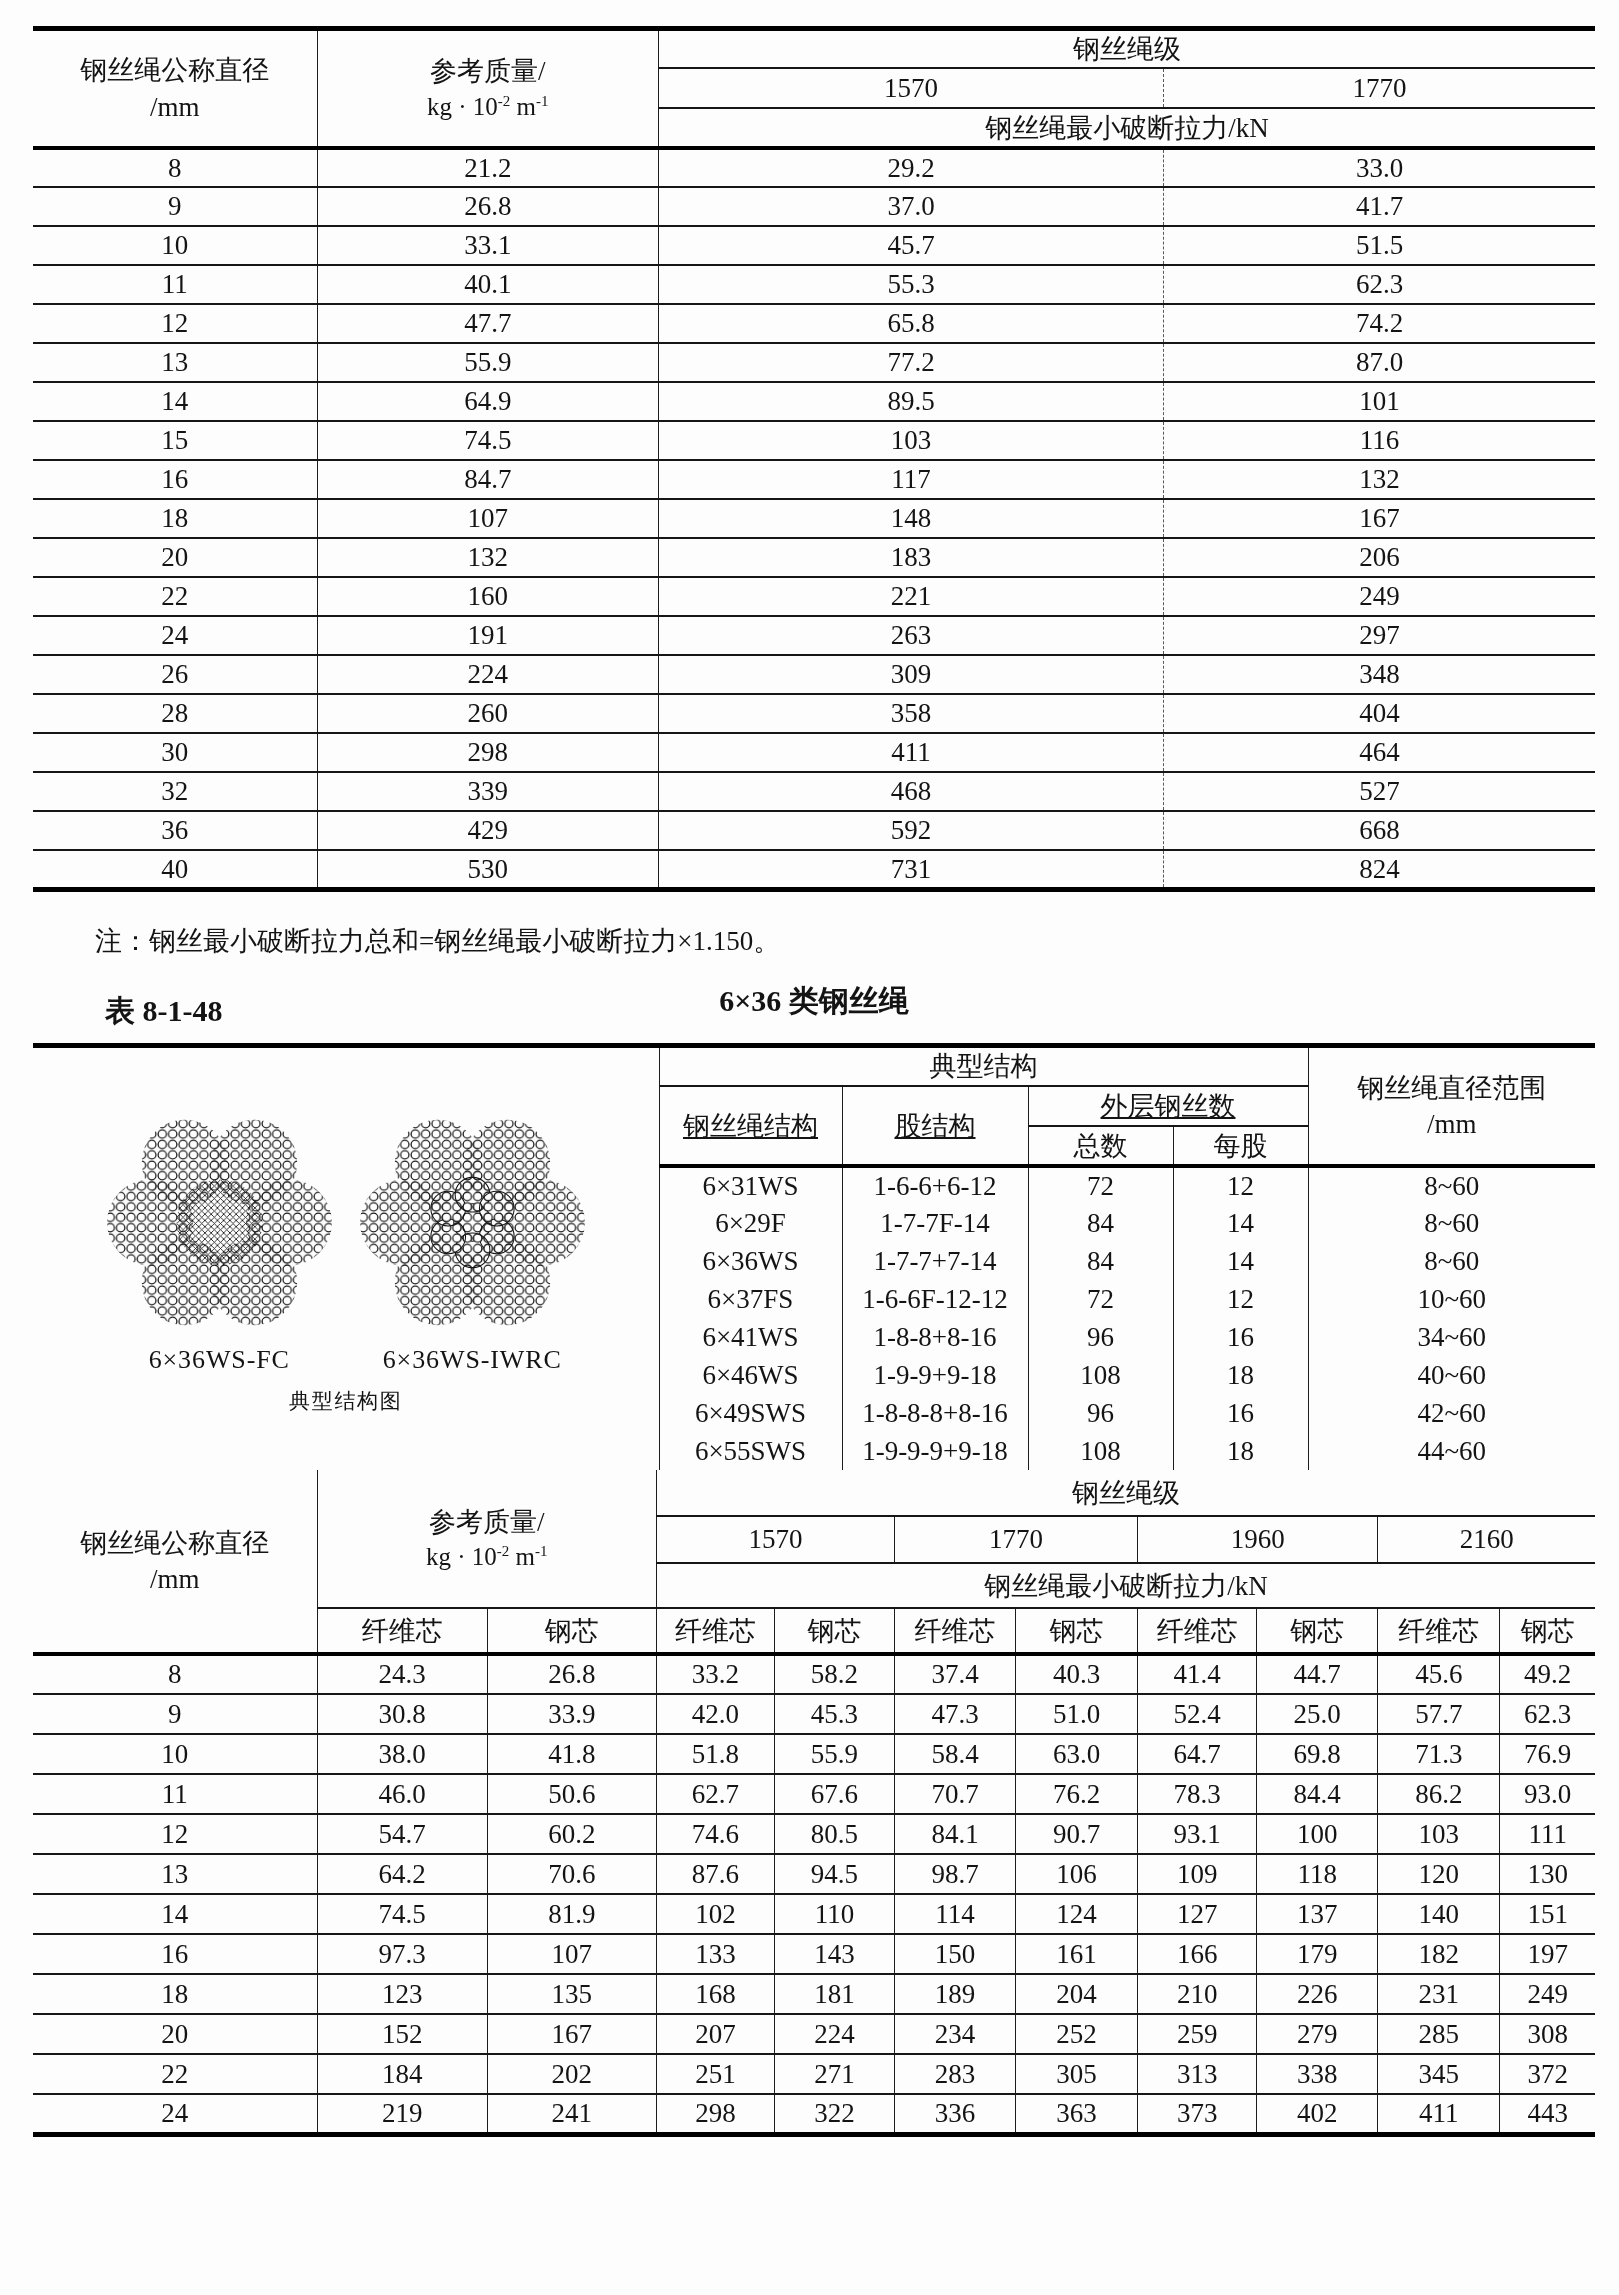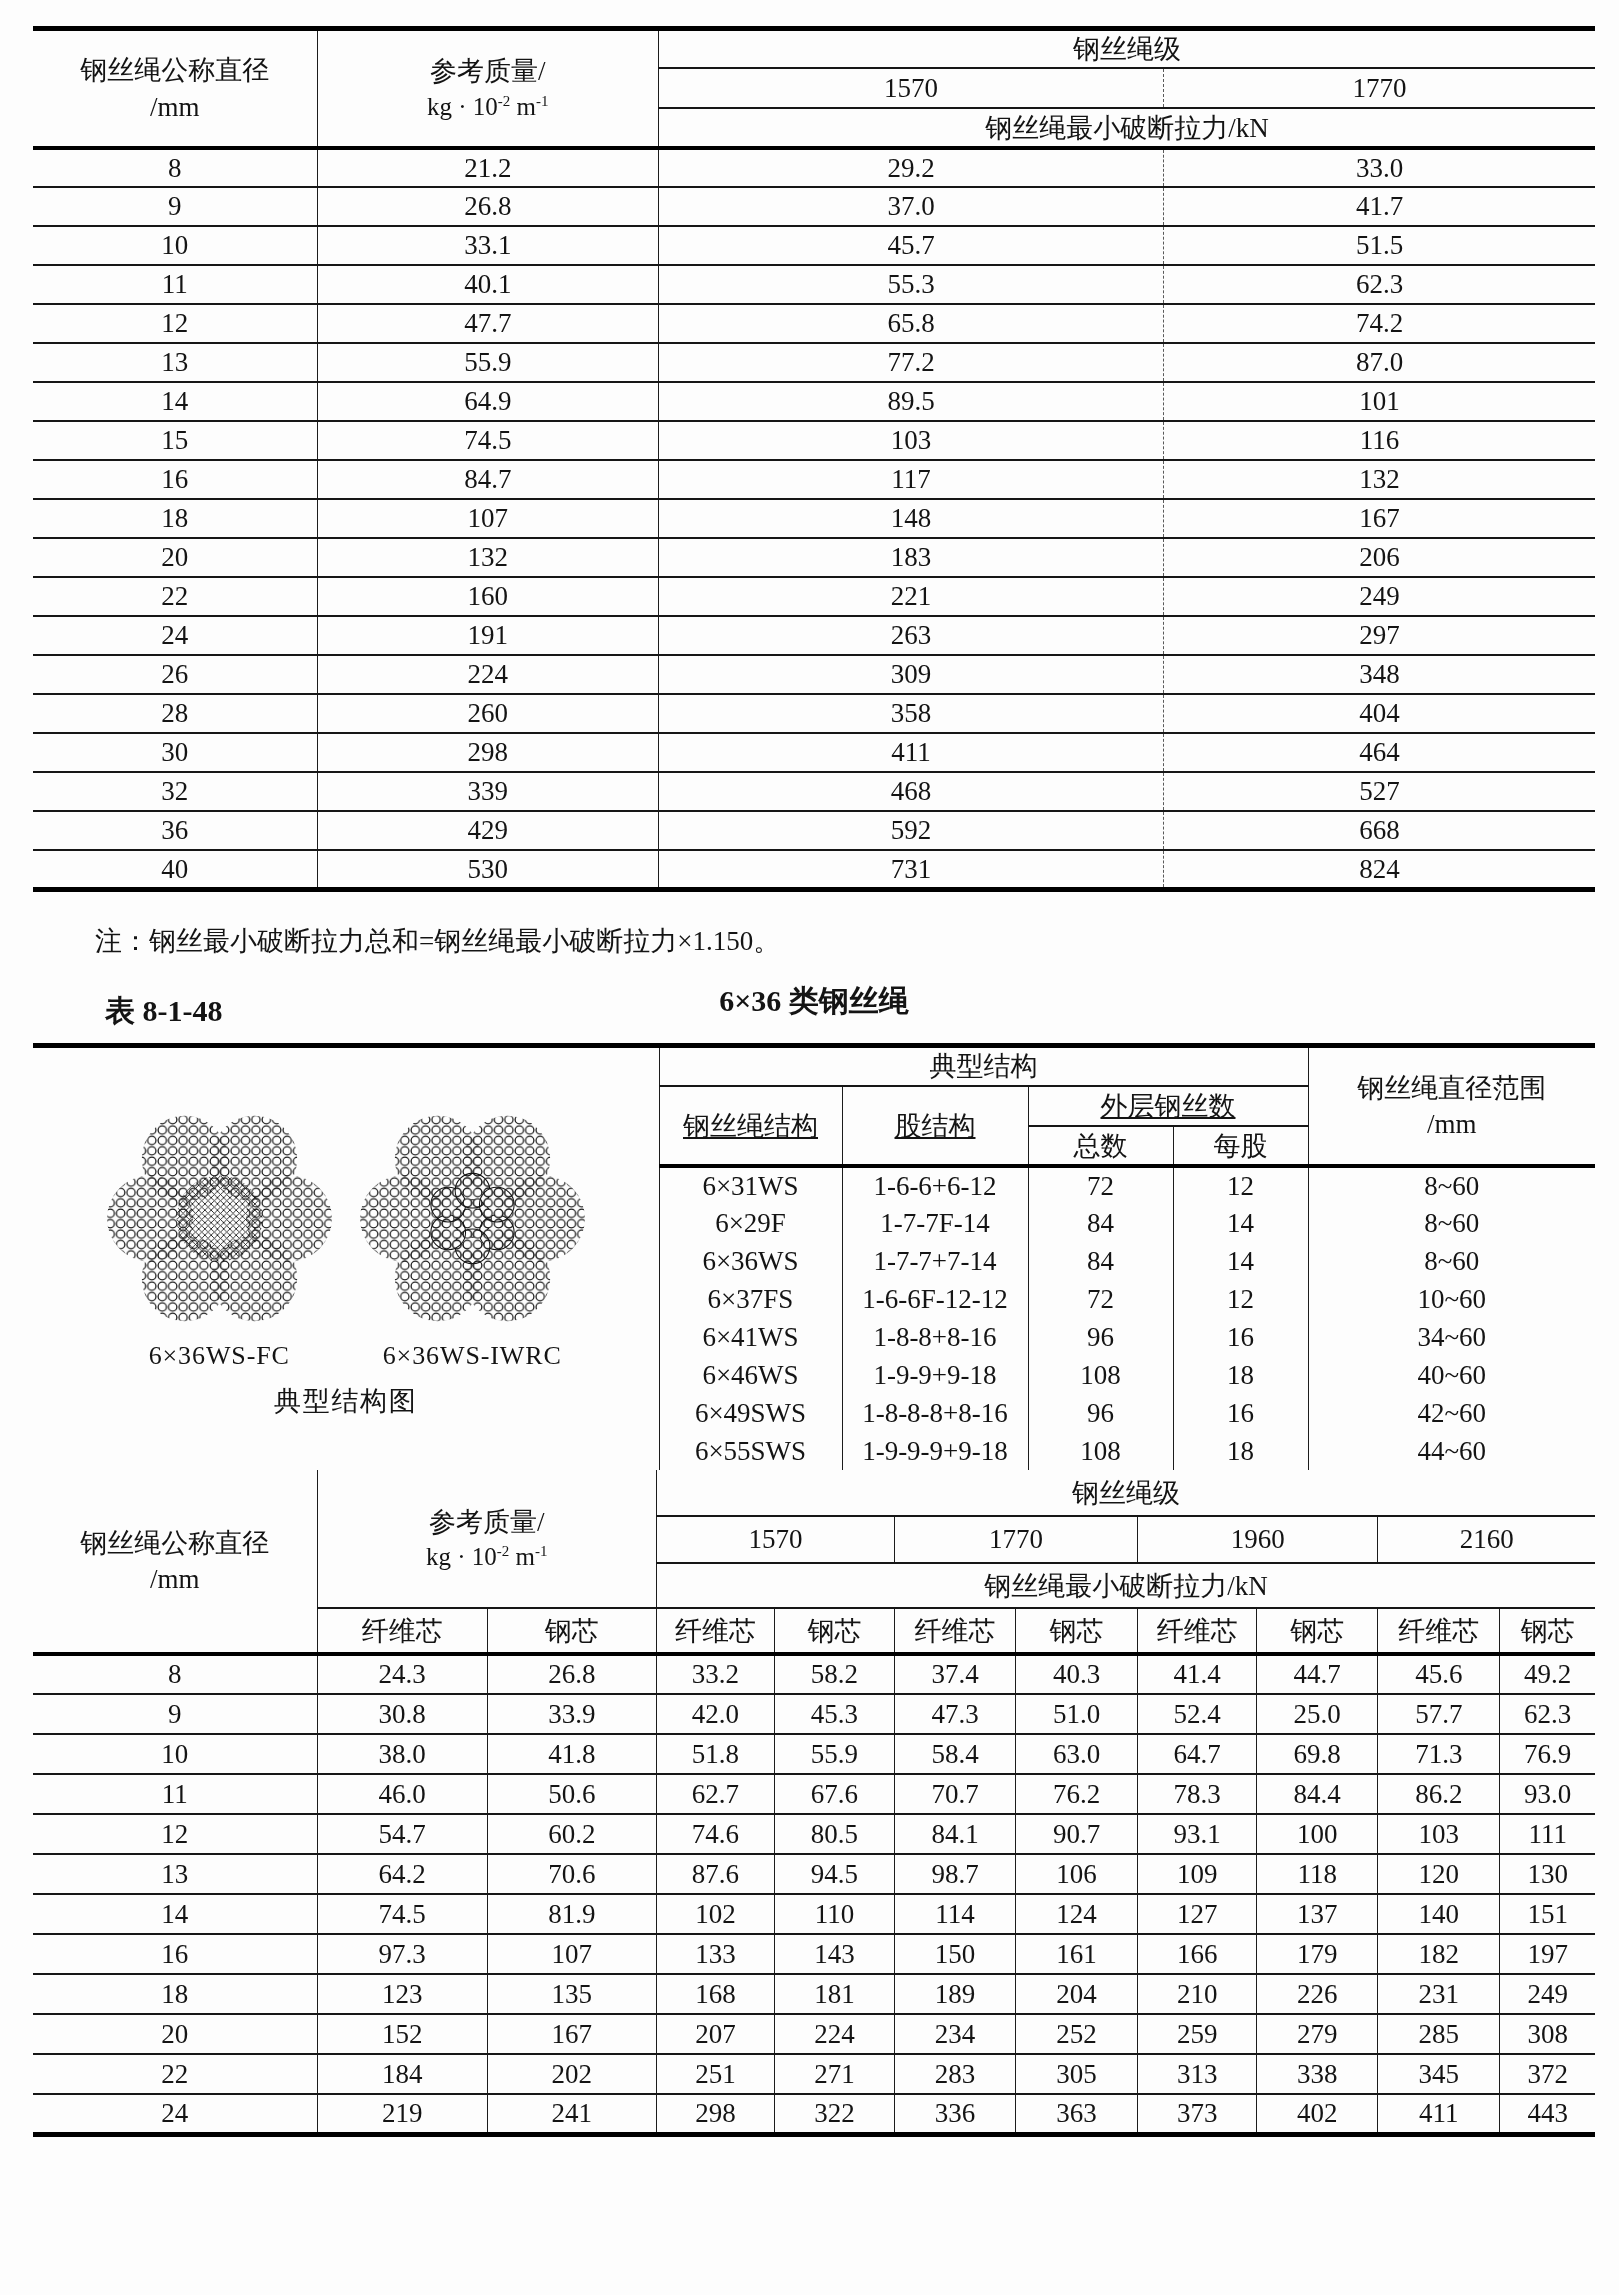--- a/index.html
+++ b/index.html
@@ -45,21 +45,21 @@
   .struct-table tr.sh2 { height:40px;text-decoration:underline; }
   .struct-table tr.sh3 { height:40px; }
   .struct-table tr.sh2 th, .struct-table tr.sh3 th { border-top:2.6px solid #161616; }
   .struct-table th.hb { border-bottom:4.3px solid #000; }
   .struct-table tbody tr { height:38px; }
   .struct-table td { border-left:1.7px solid #1c1c1c; border-top:none; }
   .fig-cell { border:none; vertical-align:middle; }
   .figs { display:flex; justify-content:center; gap:24px; padding-top:5.2px;text-align:center; }
   .figs figure { margin:0; display:flex; flex-direction:column; align-items:center; }
   .figs figcaption { font-size:26px; margin-top:8.6px; letter-spacing:0.9px; }
-  .figs-caption { margin-top:12px; font-size:27px; letter-spacing:1.7px; }
+  .figs-caption { margin-top:12px; font-size:21px; letter-spacing:1.7px; }
 
   
   .bottom-table { border-top:none; border-bottom:5.2px solid #000; }
   .bottom-table thead { border-bottom:4.3px solid #000; }
   .bottom-table tr.h1 { height:46px; }
   .bottom-table tr.h2 { height:47px; }
   .bottom-table tr.h3 { height:45px; }
   .bottom-table tr.h4 { height:46px; }
   .bottom-table .h2 th, .bottom-table .h3 th, .bottom-table .h4 th { border-top:2.6px solid #161616; }
   .bottom-table tbody tr { height:40px; }

